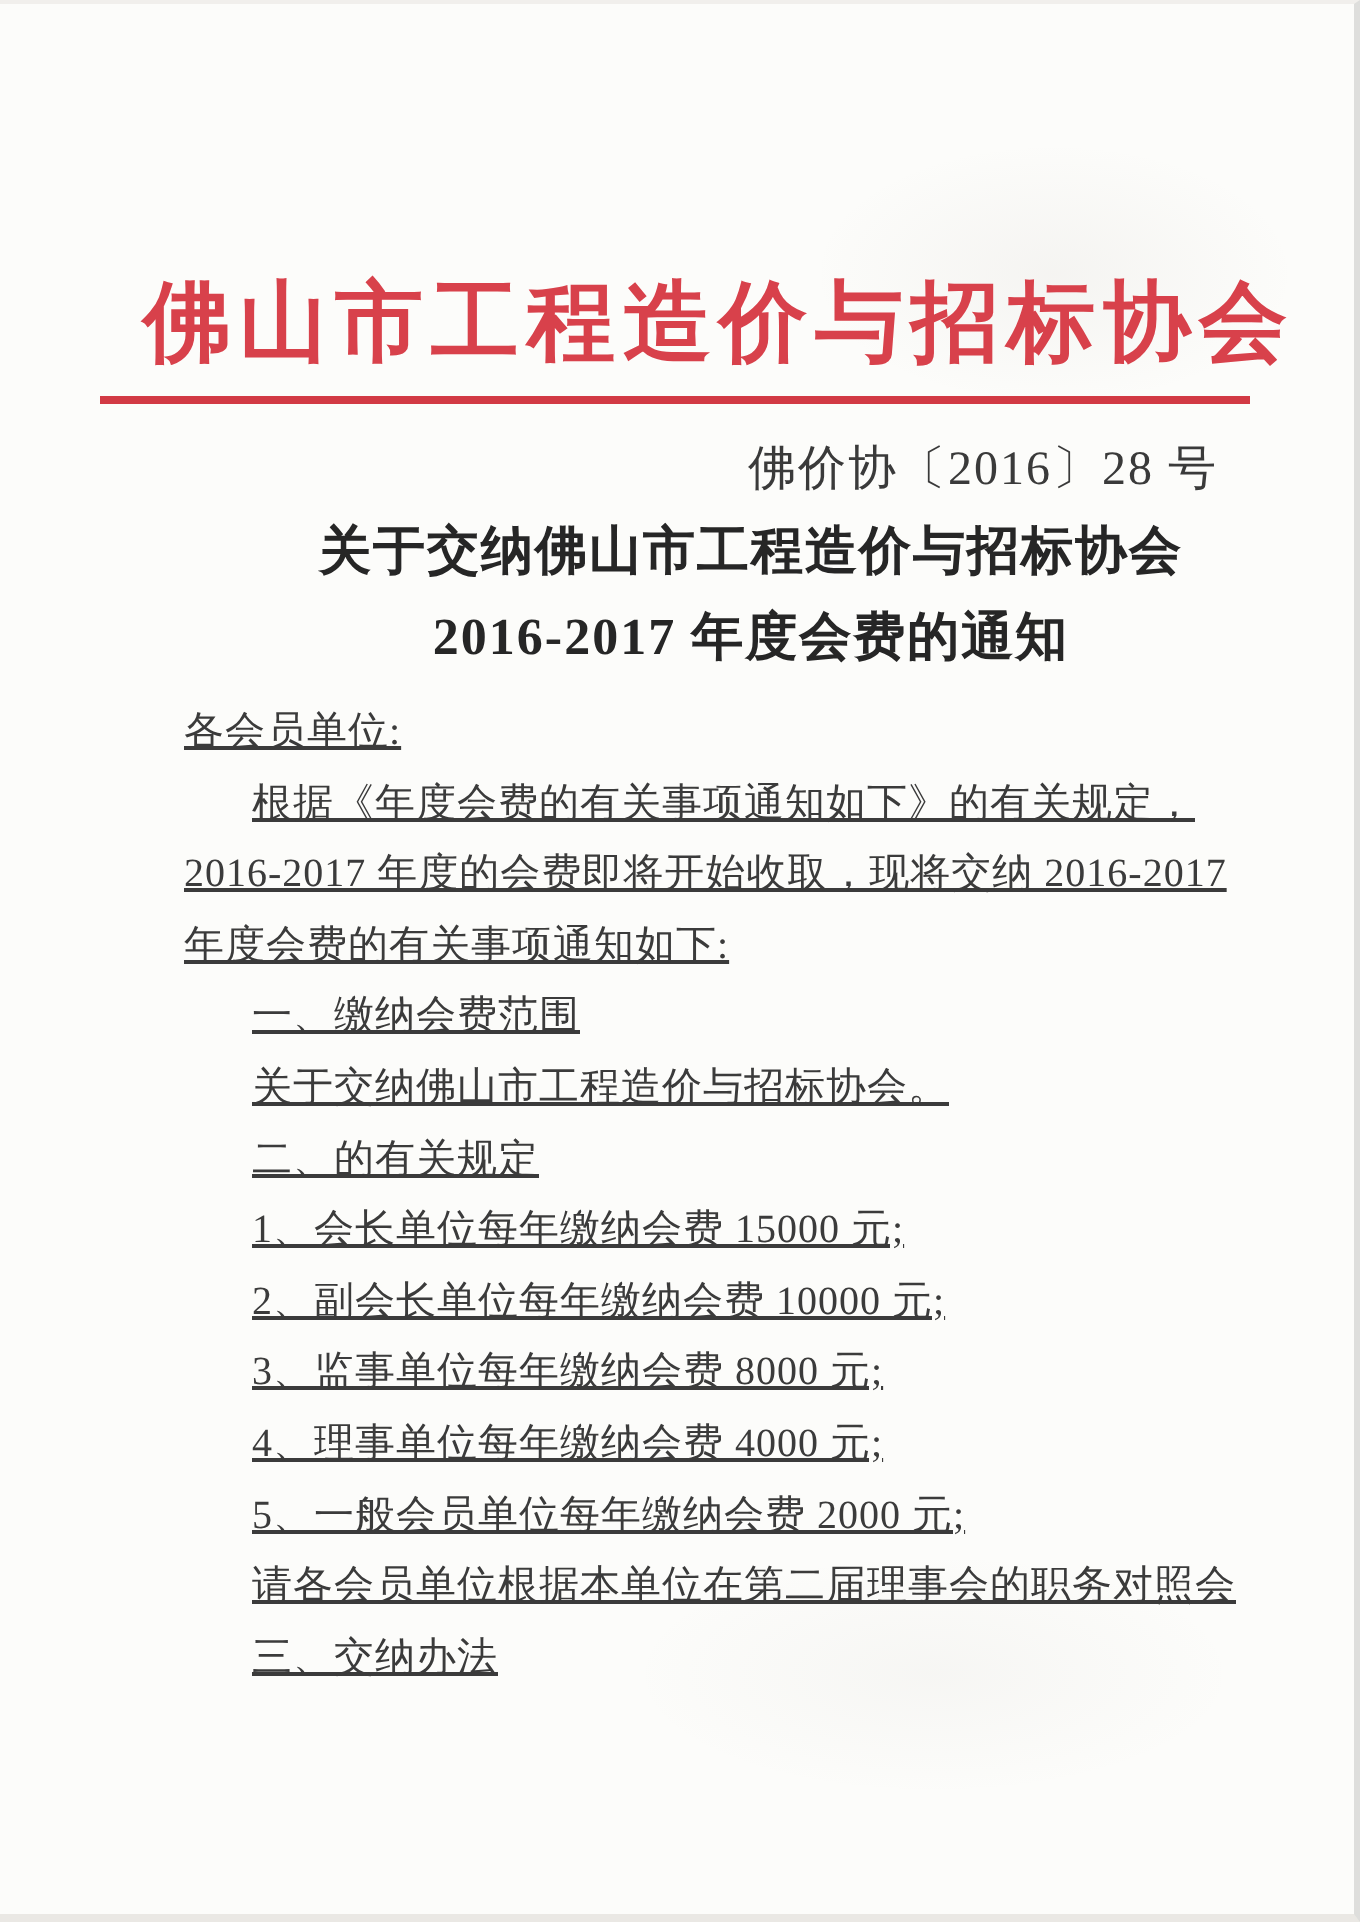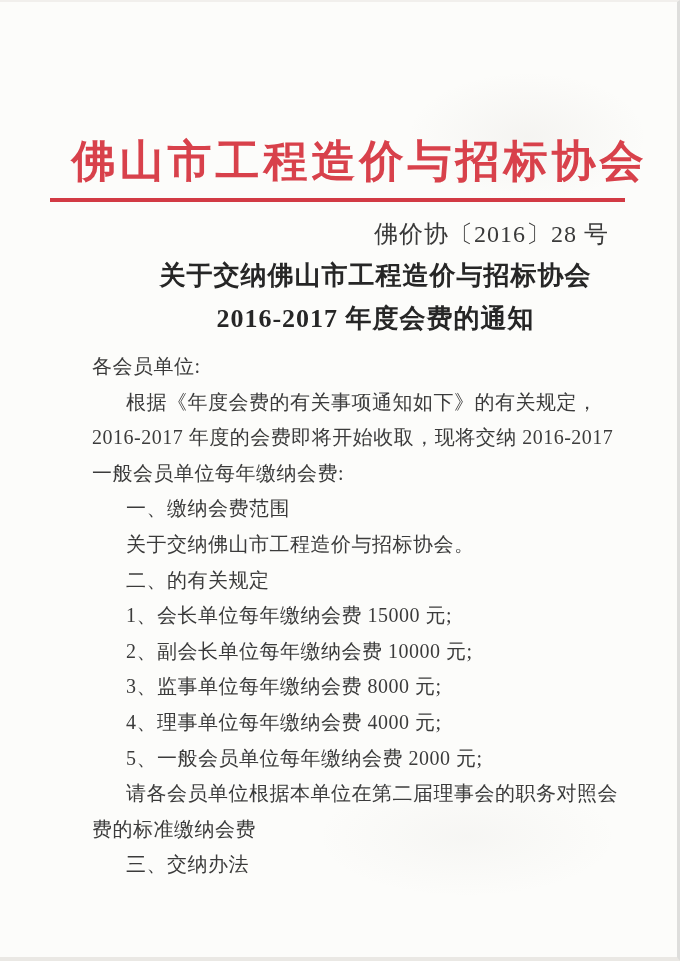--- a/index.html
+++ b/index.html
@@ -53,20 +53,21 @@
     text-align:center;color:var(--title-ink);
     font-weight:bold;font-size:26px;line-height:43px;
     letter-spacing:1px;
     padding-left:37px;
   }
   .body-text{
     position:absolute;top:347px;left:92px;width:505px;
     color:var(--ink);
     font-size:20px;line-height:35.6px;
     letter-spacing:0.5px;
+    text-decoration:underline;
   }
   .body-text p{margin:0;white-space:nowrap;}
   .ind{text-indent:1.7em;}
 </style>
 </head>
 <body>
 
 <div class="page">
   <div class="smudge a"></div>
   <div class="smudge b"></div>
@@ -79,26 +80,25 @@
 
   <div class="notice-title">
     <div>关于交纳佛山市工程造价与招标协会</div>
     <div>2016-2017 年度会费的通知</div>
   </div>
 
   <div class="body-text">
     <p>各会员单位:</p>
     <p class="ind">根据《年度会费的有关事项通知如下》的有关规定，</p>
     <p>2016-2017 年度的会费即将开始收取，现将交纳 2016-2017</p>
-    <p>一般会员单位每年缴纳会费:</p>
+    <p>年度会费的有关事项通知如下:</p>
     <p class="ind">一、缴纳会费范围</p>
     <p class="ind">关于交纳佛山市工程造价与招标协会。</p>
     <p class="ind">二、的有关规定</p>
     <p class="ind">1、会长单位每年缴纳会费 15000 元;</p>
     <p class="ind">2、副会长单位每年缴纳会费 10000 元;</p>
     <p class="ind">3、监事单位每年缴纳会费 8000 元;</p>
     <p class="ind">4、理事单位每年缴纳会费 4000 元;</p>
     <p class="ind">5、一般会员单位每年缴纳会费 2000 元;</p>
     <p class="ind">请各会员单位根据本单位在第二届理事会的职务对照会</p>
-    <p>费的标准缴纳会费</p>
     <p class="ind">三、交纳办法</p>
   </div>
 </div>
 
 </body></html>

